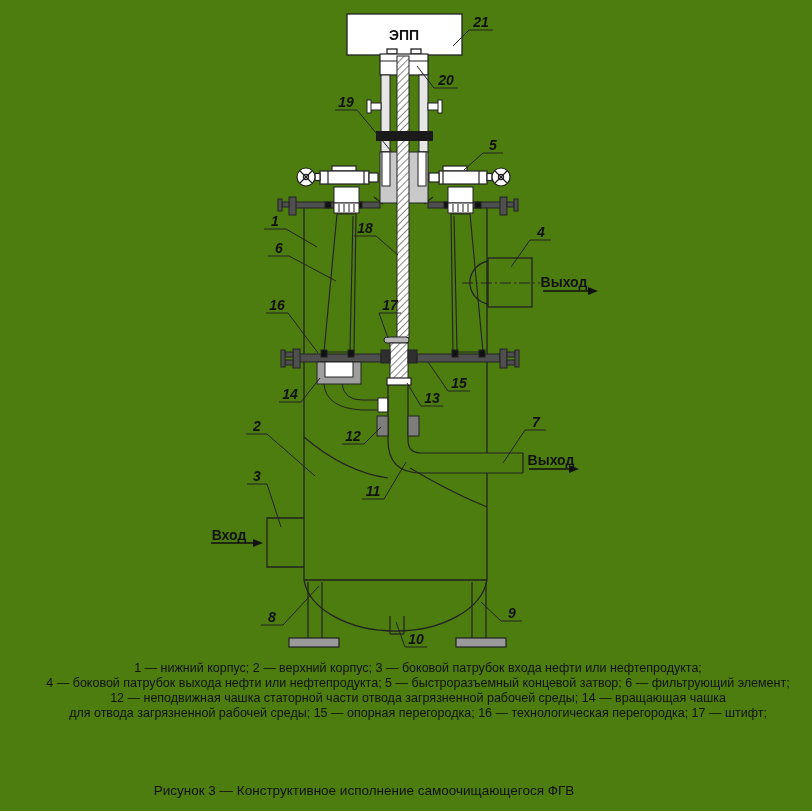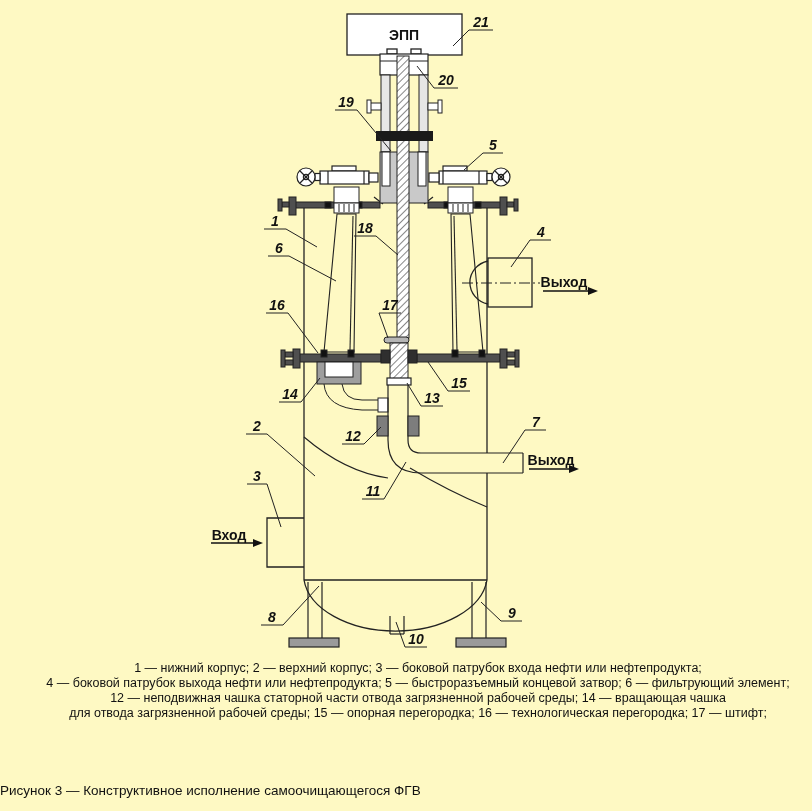--- a/index.html
+++ b/index.html
@@ -1,22 +1,22 @@
 <!DOCTYPE html>
 <html><head>
 <meta charset="utf-8">
 <style>
   html,body{margin:0;padding:0;background:#fff;}
-  .page{position:relative;width:812px;height:811px;background:#fef9c3;overflow:hidden;
+  .page{position:relative;width:812px;height:811px;background:#4d7c0f;overflow:hidden;
         font-family:"Liberation Sans", sans-serif;color:#111;}
   .drawing{position:absolute;left:0;top:0;}
   .caption{position:absolute;left:12px;top:661px;width:812px;text-align:center;
            font-size:12.5px;line-height:15px;color:#111;}
   .caption div{white-space:nowrap;}
-  .figure-caption{position:absolute;left:0;top:783px;width:728px;text-align:left;
+  .figure-caption{position:absolute;left:0;top:783px;width:728px;text-align:center;
            font-size:13.5px;color:#111;}
   svg text{font-family:"Liberation Sans", sans-serif;}
   .callout{font-style:italic;font-weight:600;font-size:14px;fill:#111;}
   .flow{font-weight:600;font-size:14px;fill:#111;}
 </style>
 </head>
 <body>
 
 <div class="page">
 

